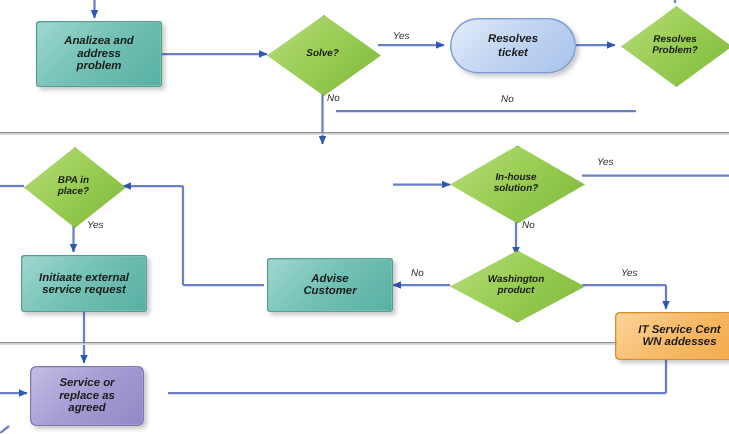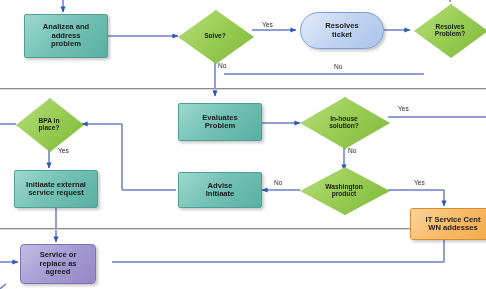--- a/index.html
+++ b/index.html
@@ -7,20 +7,21 @@
     padding: 0;
     background: #ffffff;
   }
   #canvas {
     position: relative;
     width: 486px;
     height: 289px;
     overflow: hidden;
     background: #ffffff;
     font-family: "Liberation Sans", sans-serif;
+    font-style: italic;
     -webkit-font-smoothing: antialiased;
   }
   #svg-layer {
     position: absolute;
     left: 0; top: 0;
     width: 486px;
     height: 289px;
   }
   .node {
     position: absolute;
@@ -208,39 +209,35 @@
     <span class="label">Resolves
 Problem?</span>
   </div>
 
   <div class="node decision" style="left:16px; top:98px; width:66px; height:52px;">
     <span class="dia-shape"></span>
     <span class="label">BPA in
 place?</span>
   </div>
 
-  <div class="node proc-teal" style="left:178px; top:103px; width:84px; height:38px;">
-    <span class="label">Evaluates
-Problem</span>
-  </div>
 
   <div class="node decision" style="left:300px; top:97px; width:88px; height:50px;">
     <span class="dia-shape"></span>
     <span class="label">In-house
 solution?</span>
   </div>
 
   <div class="node proc-teal" style="left:14px; top:170px; width:84px; height:38px;">
     <span class="label">Initiaate external
 service request</span>
   </div>
 
   <div class="node proc-teal" style="left:178px; top:172px; width:84px; height:36px;">
     <span class="label">Advise
-Initiaate</span>
+Customer</span>
   </div>
 
   <div class="node decision" style="left:300px; top:167px; width:88px; height:46px;">
     <span class="dia-shape"></span>
     <span class="label">Washington
 product</span>
   </div>
 
   <div class="node proc-orange" style="left:410px; top:208px; width:86px; height:32px;">
     <span class="label">IT Service Cent

